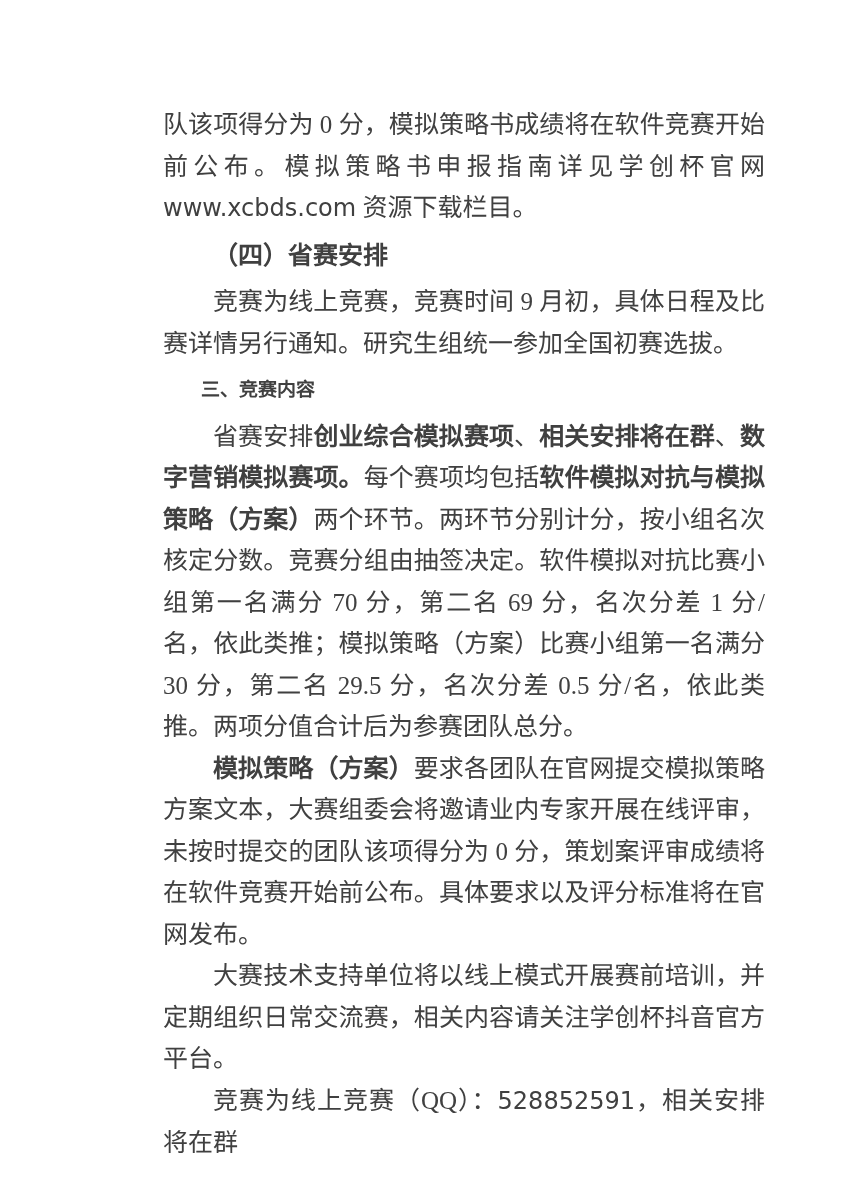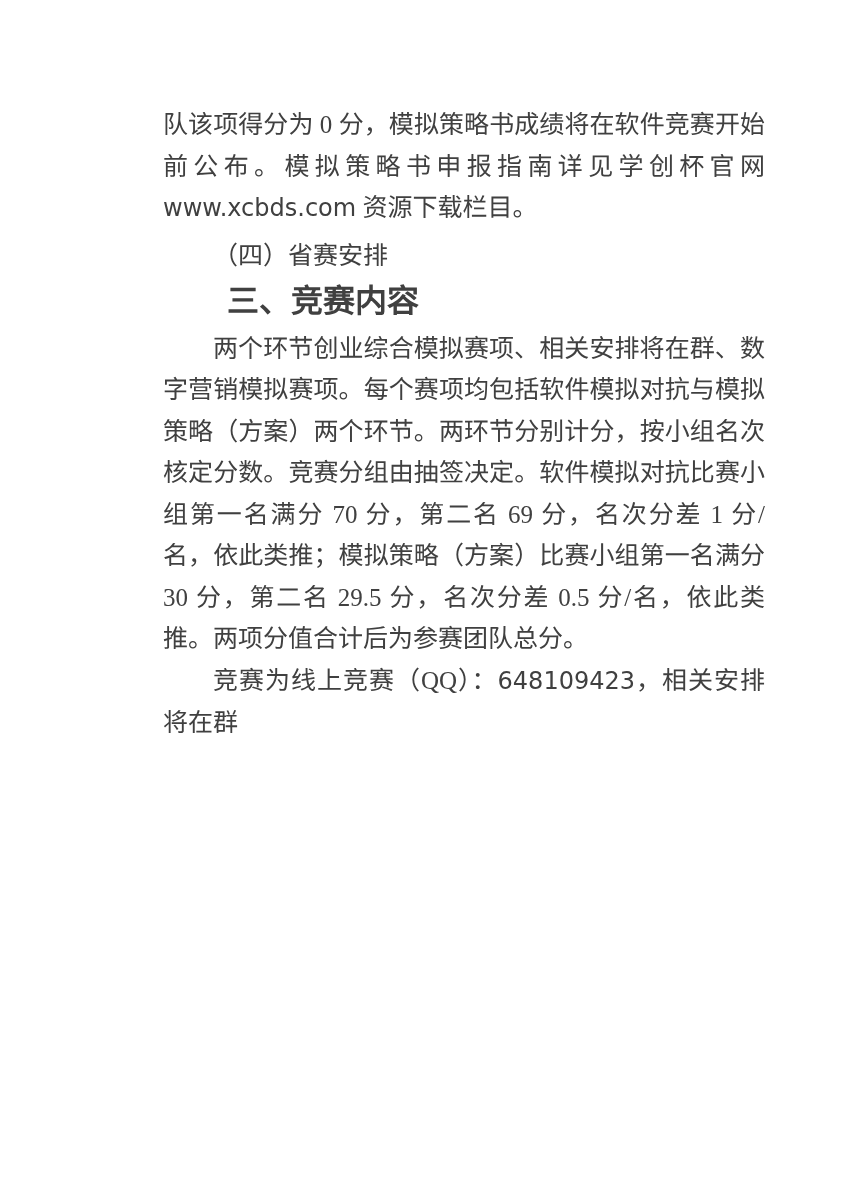--- a/index.html
+++ b/index.html
@@ -24,55 +24,58 @@
   }
   .page p {
     margin: 0;
     text-indent: 2em;
   }
   .page p.continuation {
     text-indent: 0;
   }
   .subheading {
     font-size: 25px;
-    font-weight: normal;
+    font-weight: bold;
     margin: 5px 0;
     text-indent: 2em;
     line-height: 41.5px;
     text-align: left;
   }
   .section-heading {
     font-family: Liberation Sans, sans-serif;
-    font-size: 32px;
+    font-size: 19px;
     font-weight: bold;
     margin: 5px 0;
     text-indent: 2em;
     line-height: 41.5px;
     text-align: left;
   }
   .bold-run {
-    font-weight: normal;
+    font-weight: bold;
   }
   .latin-run {
     font-family: "DejaVu Sans", "Liberation Sans", sans-serif;
     font-size: 24px;
   }
 </style>
 </head>
 <body>
 
 <div class="page">
 
   <p class="continuation"><span>队该项得分为 0 分，模拟策略书成绩将在软件竞赛开始前公布。模拟策略书申报指南详见学创杯官网 </span><span class="latin-run">www.xcbds.com</span><span> 资源下载栏目。</span></p>
 
   <h3 class="subheading">（四）省赛安排</h3>
 
+  <p>竞赛为线上竞赛，竞赛时间 9 月初，具体日程及比赛详情另行通知。研究生组统一参加全国初赛选拔。</p>
 
   <h2 class="section-heading">三、竞赛内容</h2>
 
-  <p><span>两个环节</span><span class="bold-run">创业综合模拟赛项</span><span>、</span><span class="bold-run">相关安排将在群</span><span>、</span><span class="bold-run">数字营销模拟赛项。</span><span>每个赛项均包括</span><span class="bold-run">软件模拟对抗与模拟策略（方案）</span><span>两个环节。两环节分别计分，按小组名次核定分数。竞赛分组由抽签决定。软件模拟对抗比赛小组第一名满分 70 分，第二名 69 分，名次分差 1 分/名，依此类推；模拟策略（方案）比赛小组第一名满分 30 分，第二名 29.5 分，名次分差 0.5 分/名，依此类推。两项分值合计后为参赛团队总分。</span></p>
+  <p><span>省赛安排</span><span class="bold-run">创业综合模拟赛项</span><span>、</span><span class="bold-run">相关安排将在群</span><span>、</span><span class="bold-run">数字营销模拟赛项。</span><span>每个赛项均包括</span><span class="bold-run">软件模拟对抗与模拟策略（方案）</span><span>两个环节。两环节分别计分，按小组名次核定分数。竞赛分组由抽签决定。软件模拟对抗比赛小组第一名满分 70 分，第二名 69 分，名次分差 1 分/名，依此类推；模拟策略（方案）比赛小组第一名满分 30 分，第二名 29.5 分，名次分差 0.5 分/名，依此类推。两项分值合计后为参赛团队总分。</span></p>
+
+  <p><span class="bold-run">模拟策略（方案）</span><span>要求各团队在官网提交模拟策略方案文本，大赛组委会将邀请业内专家开展在线评审，未按时提交的团队该项得分为 0 分，策划案评审成绩将在软件竞赛开始前公布。具体要求以及评分标准将在官网发布。</span></p>
 
 
+  <p>大赛技术支持单位将以线上模式开展赛前培训，并定期组织日常交流赛，相关内容请关注学创杯抖音官方平台。</p>
 
-
-  <p><span>竞赛为线上竞赛（QQ）：</span><span class="latin-run">648109423</span><span>，相关安排将在群</span></p>
+  <p><span>竞赛为线上竞赛（QQ）：</span><span class="latin-run">528852591</span><span>，相关安排将在群</span></p>
 
 </div>
 
 </body></html>

